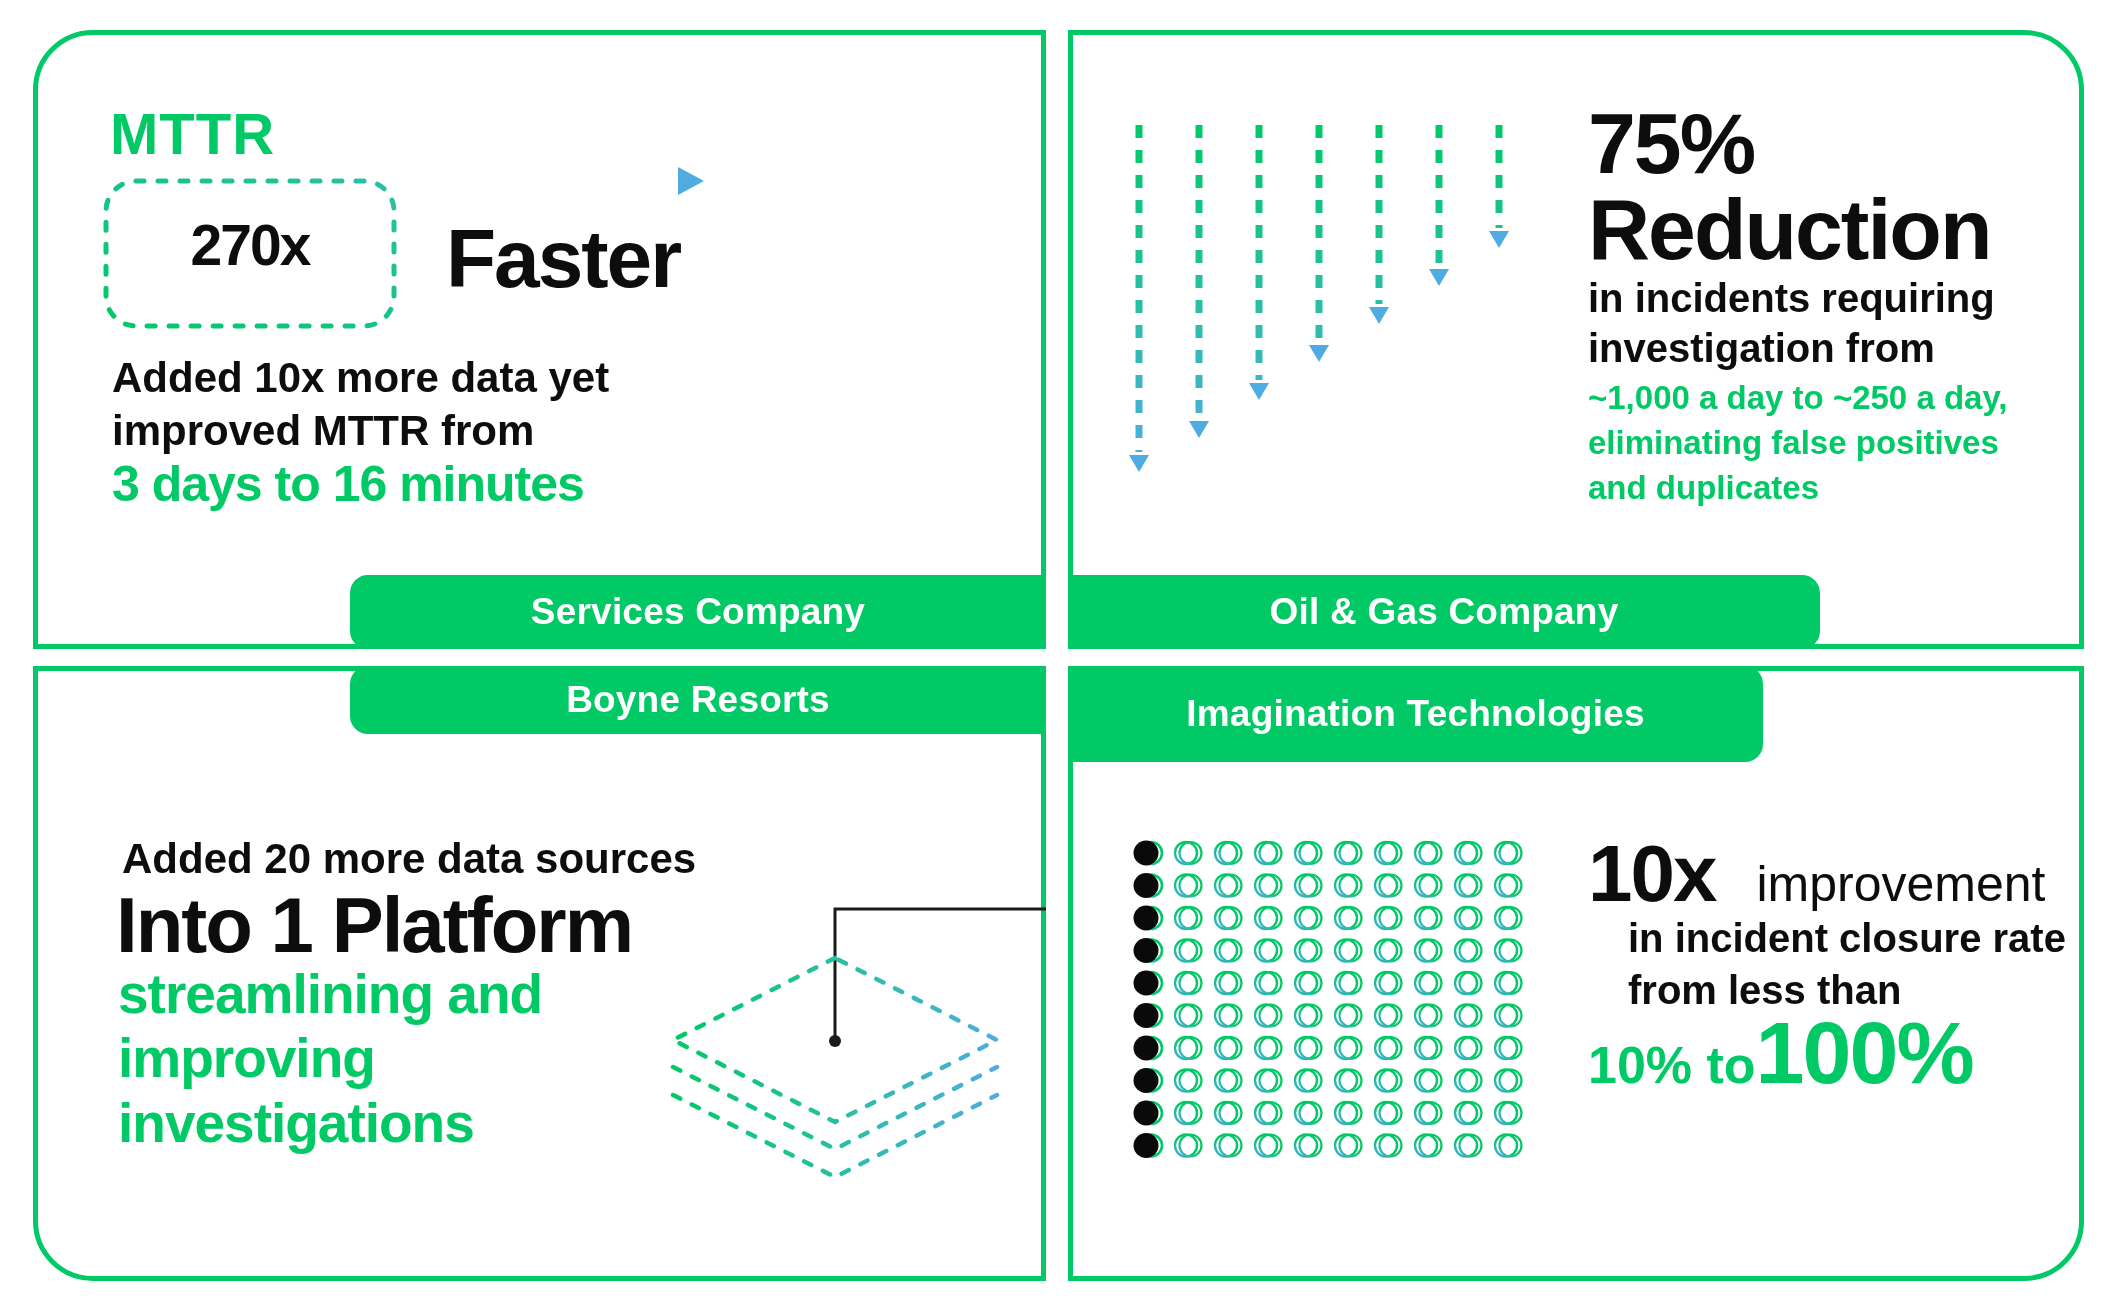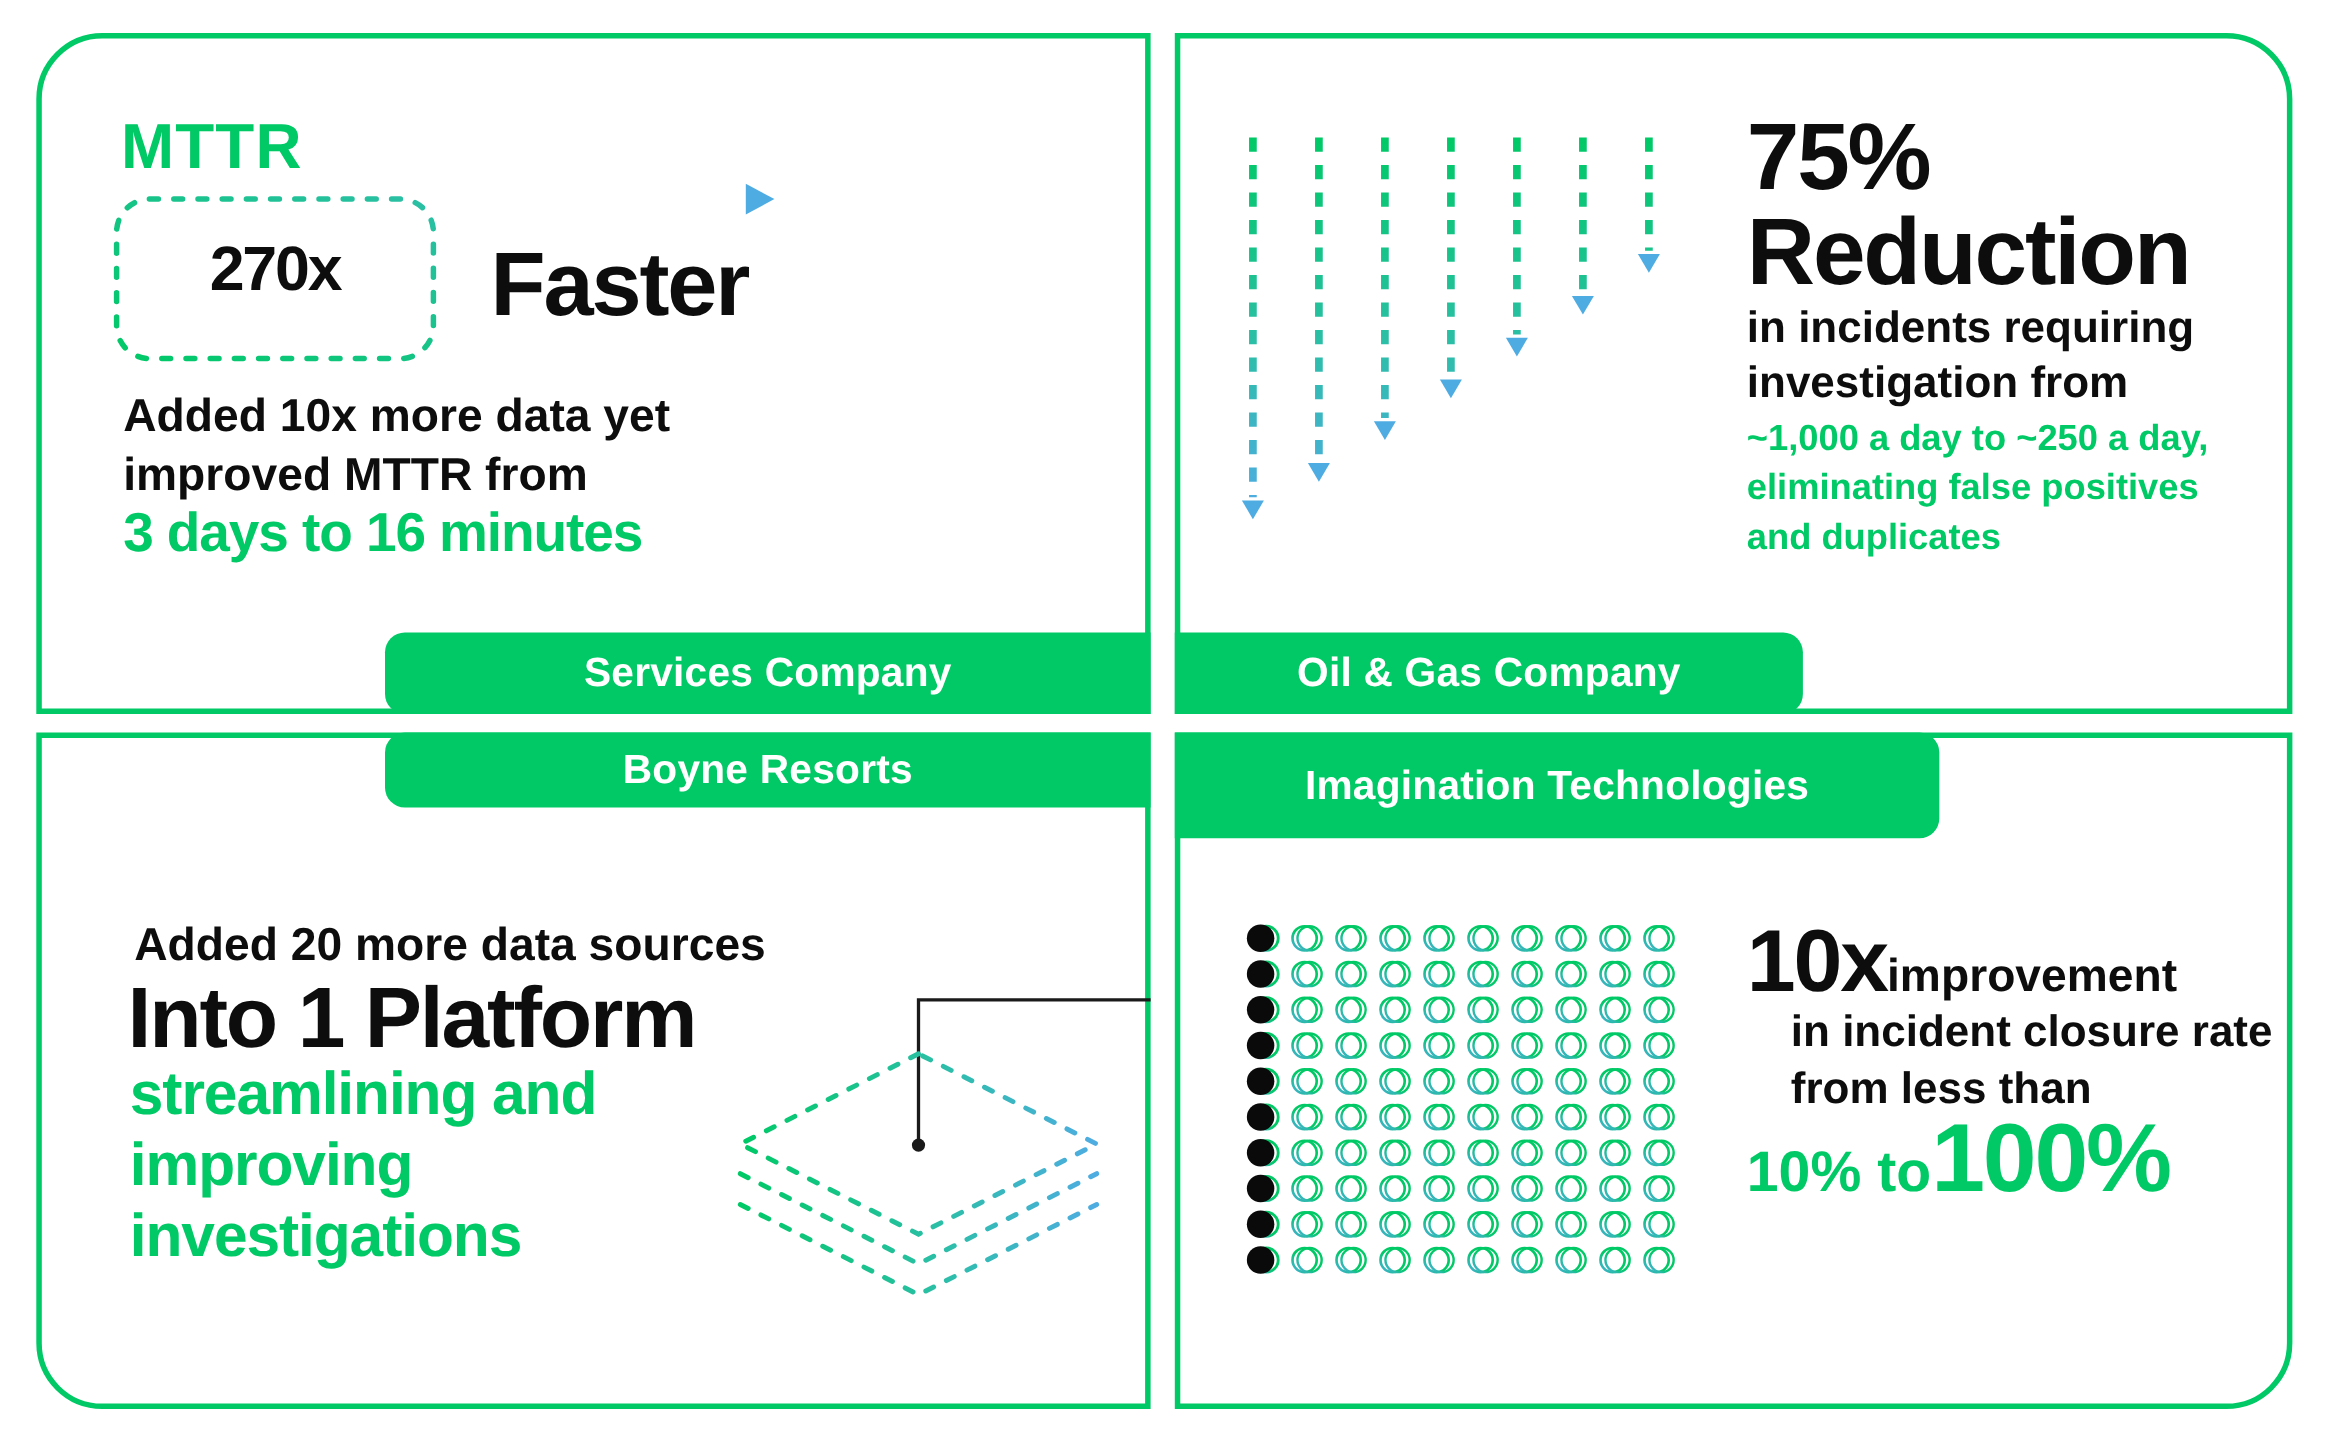--- a/index.html
+++ b/index.html
@@ -14,21 +14,21 @@
   .panel.tr{left:1068px;top:30px;width:1016px;height:619px;border-radius:0 60px 0 0;}
   .panel.bl{left:33px;top:666px;width:1013px;height:615px;border-radius:0 0 0 60px;}
   .panel.br{left:1068px;top:666px;width:1016px;height:615px;border-radius:0 0 60px 0;}
 
   .badge{position:absolute;background:var(--green);color:var(--white);
     display:flex;align-items:center;justify-content:center;
     font-weight:700;font-size:37px;letter-spacing:.2px;z-index:3;}
   .badge.left-cap{border-radius:18px 0 0 18px;}
   .badge.right-cap{border-radius:0 18px 18px 0;}
   #badge-services{left:350px;top:575px;width:696px;height:74px;}
-  #badge-oilgas{left:1068px;top:575px;width:571px;height:74px;}
+  #badge-oilgas{left:1068px;top:575px;width:752px;height:74px;}
   #badge-boyne{left:350px;top:666px;width:696px;height:68px;}
   #badge-imagination{left:1068px;top:666px;width:695px;height:96px;}
 
   .txt{position:absolute;color:var(--ink);z-index:2;}
 
   
   #mttr-kicker{left:110px;top:100px;font-size:58px;font-weight:700;letter-spacing:1px;color:var(--green);}
   #stat-270x{left:106px;top:212px;width:288px;text-align:center;font-size:57px;font-weight:700;letter-spacing:-2px;}
   #stat-faster{left:446px;top:212px;font-size:82px;font-weight:700;letter-spacing:-2px;}
   #mttr-body{left:112px;top:352px;font-size:42px;font-weight:700;line-height:1.26;}
@@ -41,21 +41,21 @@
 
   
   #platform-lead{left:122px;top:835px;font-size:42px;font-weight:700;}
   #platform-stat{left:116px;top:880px;font-size:78px;font-weight:700;letter-spacing:-2px;}
   #platform-green{left:118px;top:962px;font-size:55px;font-weight:700;line-height:1.17;letter-spacing:-1px;color:var(--green);}
 
   
   .baseline-row{display:flex;align-items:baseline;text-align:right;}
   #closure-line1{left:1588px;top:828px;}
   #closure-line1 .big{font-size:80px;font-weight:700;letter-spacing:-2px;color:var(--ink);}
-  #closure-line1 .small{font-size:42px;font-weight:700;color:var(--ink);}
+  #closure-line1 .small{font-size:50px;font-weight:400;color:var(--ink);margin-left:41px;}
   #closure-body{left:1588px;top:912px;font-size:40px;font-weight:700;line-height:1.3;color:var(--ink);margin-left:40px;}
   #closure-green{left:1588px;top:1002px;}
   #closure-green .small{font-size:52px;font-weight:700;color:var(--green);}
   #closure-green .big{font-size:88px;font-weight:700;letter-spacing:-2px;color:var(--green);}
 
   #gfx{position:absolute;left:0;top:0;z-index:1;pointer-events:none;}
 </style>
 </head>
 <body>
 

